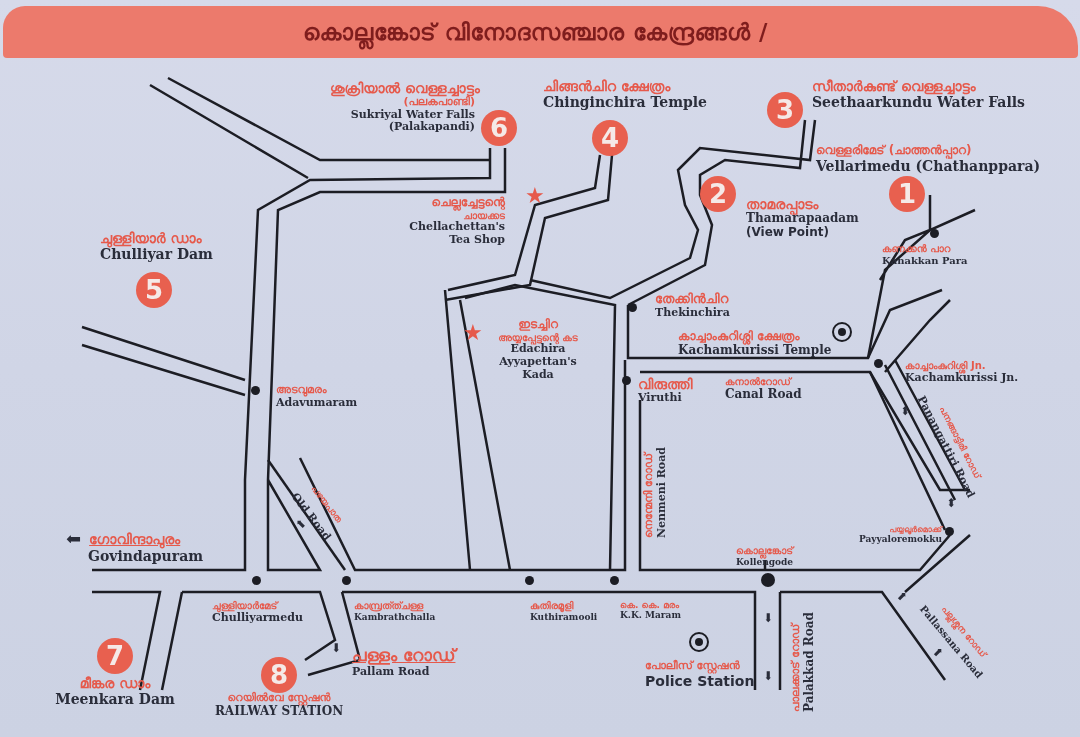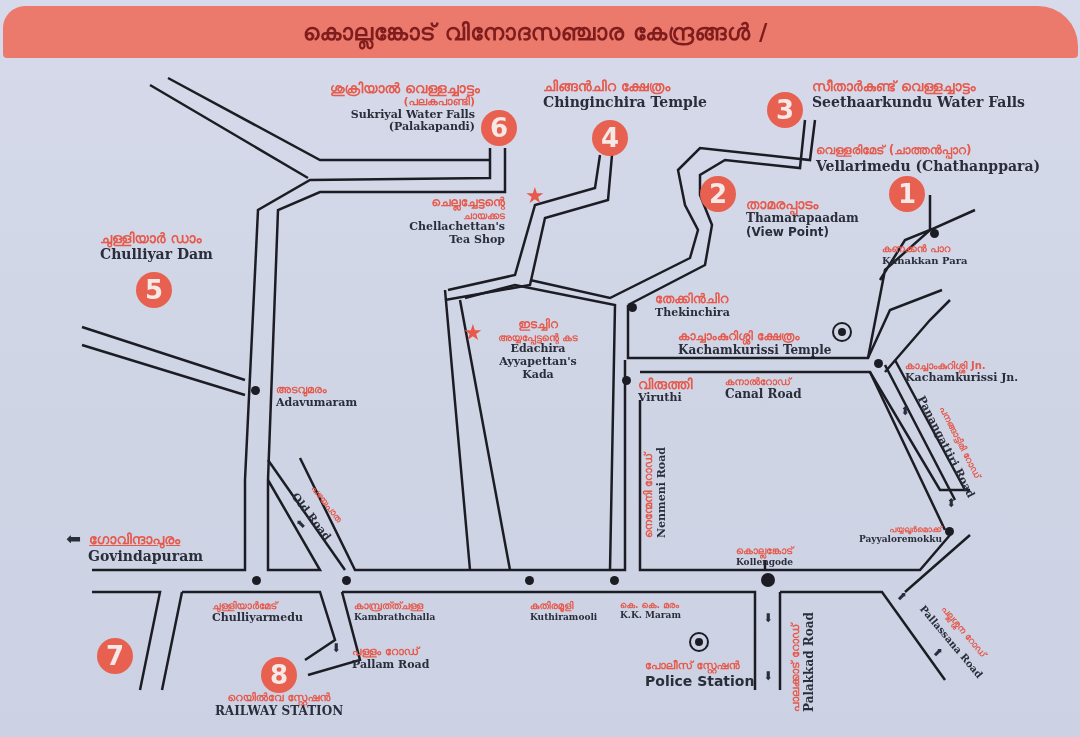--- a/index.html
+++ b/index.html
@@ -98,20 +98,24 @@
   </div>
   <div class="lbl" style="left:100px;top:230px;">
     <div class="ml-red" style="font-size:14px;">ചുള്ളിയാർ ഡാം</div>
     <div class="en" style="font-size:14px;">Chulliyar Dam</div>
   </div>
   <div class="lbl" style="left:330px;top:80px;text-align:right;width:145px;">
     <div class="ml-red" style="font-size:14px;white-space:nowrap;">ശുക്രിയാൽ വെള്ളച്ചാട്ടം</div>
     <div class="ml-red" style="font-size:11px;">(പലകപാണ്ടി)</div>
     <div class="en" style="font-size:11px;white-space:nowrap;">Sukriyal Water Falls</div>
     <div class="en" style="font-size:11px;">(Palakapandi)</div>
+  </div>
+  <div class="lbl" style="left:50px;top:675px;text-align:center;width:130px;">
+    <div class="ml-red" style="font-size:14px;">മീങ്കര ഡാം</div>
+    <div class="en" style="font-size:14px;">Meenkara Dam</div>
   </div>
   <div class="lbl" style="left:214px;top:692px;text-align:center;width:130px;">
     <div class="ml-red" style="font-size:11px;text-align:center;">റെയിൽവേ സ്റ്റേഷൻ</div>
     <div class="en" style="font-size:12px;">RAILWAY STATION</div>
   </div>
 
   <div class="star" style="left:525px;top:185px;">★</div>
   <div class="star" style="left:463px;top:322px;">★</div>
 
   <div class="lbl" style="left:405px;top:196px;text-align:right;width:100px;">
@@ -212,21 +216,21 @@
   </div>
   <div class="lbl" style="left:530px;top:600px;">
     <div class="ml-red" style="font-size:10px;">കുതിരമൂളി</div>
     <div class="en" style="font-size:9px;">Kuthiramooli</div>
   </div>
   <div class="lbl" style="left:620px;top:600px;">
     <div class="ml-red" style="font-size:9px;">കെ. കെ. മരം</div>
     <div class="en" style="font-size:9px;">K.K. Maram</div>
   </div>
   <div class="lbl" style="left:352px;top:646px;">
-    <div class="ml-red" style="font-size:11px;">പള്ളം റോഡ്</div>
+    <div class="ml-red" style="font-size:17px;text-decoration:underline;">പള്ളം റോഡ്</div>
     <div class="en" style="font-size:11px;">Pallam Road</div>
   </div>
   <div class="lbl" style="left:645px;top:660px;">
     <div class="ml-red" style="font-size:11px;">പോലീസ് സ്റ്റേഷൻ</div>
     <div class="en" style="font-size:14px;font-family:'DejaVu Sans',sans-serif;">Police Station</div>
   </div>
   <div class="lbl rot" style="left:790px;top:712px;transform:rotate(-90deg);">
     <div class="ml-red" style="font-size:11px;">പാലക്കാട് റോഡ്</div>
     <div class="en" style="font-size:12px;">Palakkad Road</div>
   </div>

